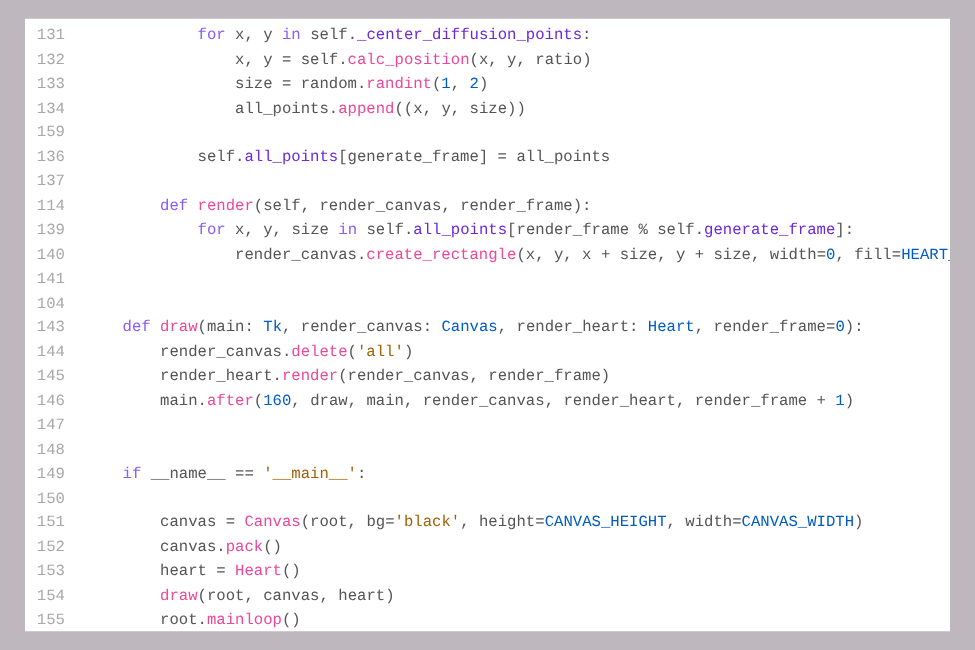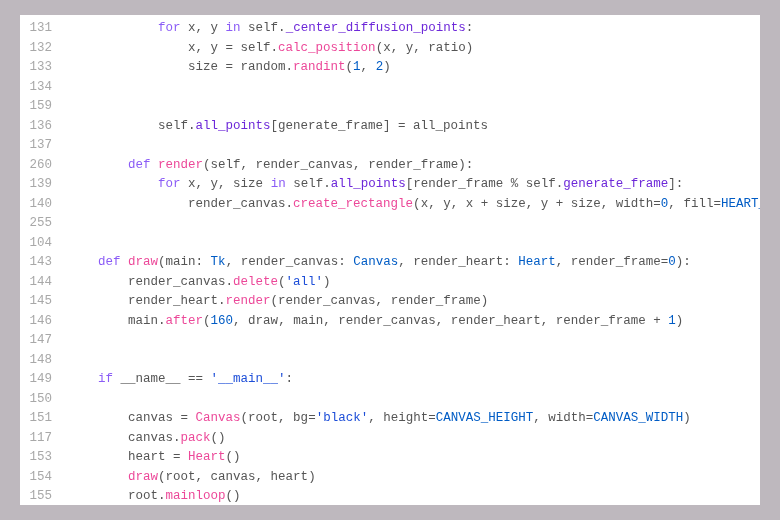--- a/index.html
+++ b/index.html
@@ -35,47 +35,47 @@
     flex-shrink: 0;
   }
   .code {
     color: #555;
     white-space: pre;
   }
   .kw   { color: #8b5cf6; }   
   .fn   { color: #ec4899; }   
   .cls  { color: #005cc5; }   
   .num  { color: #005cc5; }   
-  .str  { color: #1d4ed8; }   
+  .str  { color: #a16207; }   
   .par  { color: #555; }      
   .op   { color: #555; }
   .sf   { color: #6d28d9; }   
 </style>
 </head>
 <body>
 
 <div class="editor" id="editor">
     <div class="line"><span class="gutter">131</span><span class="code"><span>            </span><span class="kw">for</span><span class="par"> x</span><span class="op">, </span><span class="par">y</span><span class="op"> </span><span class="kw">in</span><span class="op"> self.</span><span class="sf">_center_diffusion_points</span><span class="op">:</span></span></div>
     <div class="line"><span class="gutter">132</span><span class="code"><span>                </span><span class="par">x</span><span class="op">, </span><span class="par">y</span><span class="op"> = self.</span><span class="fn">calc_position</span><span class="op">(</span><span class="par">x</span><span class="op">, </span><span class="par">y</span><span class="op">, </span><span class="par">ratio</span><span class="op">)</span></span></div>
     <div class="line"><span class="gutter">133</span><span class="code"><span>                </span><span class="par">size</span><span class="op"> = random.</span><span class="fn">randint</span><span class="op">(</span><span class="num">1</span><span class="op">, </span><span class="num">2</span><span class="op">)</span></span></div>
-    <div class="line"><span class="gutter">134</span></div>
+    <div class="line"><span class="gutter">134</span><span class="code"><span>                </span><span class="par">all_points</span><span class="op">.</span><span class="fn">append</span><span class="op">((</span><span class="par">x</span><span class="op">, </span><span class="par">y</span><span class="op">, </span><span class="par">size</span><span class="op">))</span></span></div>
     <div class="line"><span class="gutter">159</span><span class="code"></span></div>
     <div class="line"><span class="gutter">136</span><span class="code"><span>            </span><span class="op">self.</span><span class="sf">all_points</span><span class="op">[</span><span class="par">generate_frame</span><span class="op">] = </span><span class="par">all_points</span></span></div>
     <div class="line"><span class="gutter">137</span><span class="code"></span></div>
-    <div class="line"><span class="gutter">260</span><span class="code"><span>        </span><span class="kw">def</span><span class="op"> </span><span class="fn">render</span><span class="op">(self, </span><span class="par">render_canvas</span><span class="op">, </span><span class="par">render_frame</span><span class="op">):</span></span></div>
+    <div class="line"><span class="gutter">114</span><span class="code"><span>        </span><span class="kw">def</span><span class="op"> </span><span class="fn">render</span><span class="op">(self, </span><span class="par">render_canvas</span><span class="op">, </span><span class="par">render_frame</span><span class="op">):</span></span></div>
     <div class="line"><span class="gutter">139</span><span class="code"><span>            </span><span class="kw">for</span><span class="op"> </span><span class="par">x</span><span class="op">, </span><span class="par">y</span><span class="op">, </span><span class="par">size</span><span class="op"> </span><span class="kw">in</span><span class="op"> self.</span><span class="sf">all_points</span><span class="op">[</span><span class="par">render_frame</span><span class="op"> % self.</span><span class="sf">generate_frame</span><span class="op">]:</span></span></div>
     <div class="line"><span class="gutter">140</span><span class="code"><span>                </span><span class="par">render_canvas</span><span class="op">.</span><span class="fn">create_rectangle</span><span class="op">(</span><span class="par">x</span><span class="op">, </span><span class="par">y</span><span class="op">, </span><span class="par">x</span><span class="op"> + </span><span class="par">size</span><span class="op">, </span><span class="par">y</span><span class="op"> + </span><span class="par">size</span><span class="op">, </span><span class="par">width</span><span class="op">=</span><span class="num">0</span><span class="op">, </span><span class="par">fill</span><span class="op">=</span><span class="cls">HEART_COLOR</span></span></div>
-    <div class="line"><span class="gutter">255</span><span class="code"></span></div>
+    <div class="line"><span class="gutter">141</span><span class="code"></span></div>
     <div class="line"><span class="gutter">104</span><span class="code"></span></div>
     <div class="line"><span class="gutter">143</span><span class="code"><span>    </span><span class="kw">def</span><span class="op"> </span><span class="fn">draw</span><span class="op">(</span><span class="par">main</span><span class="op">: </span><span class="cls">Tk</span><span class="op">, </span><span class="par">render_canvas</span><span class="op">: </span><span class="cls">Canvas</span><span class="op">, </span><span class="par">render_heart</span><span class="op">: </span><span class="cls">Heart</span><span class="op">, </span><span class="par">render_frame</span><span class="op">=</span><span class="num">0</span><span class="op">):</span></span></div>
     <div class="line"><span class="gutter">144</span><span class="code"><span>        </span><span class="par">render_canvas</span><span class="op">.</span><span class="fn">delete</span><span class="op">(</span><span class="str">'all'</span><span class="op">)</span></span></div>
     <div class="line"><span class="gutter">145</span><span class="code"><span>        </span><span class="par">render_heart</span><span class="op">.</span><span class="fn">render</span><span class="op">(</span><span class="par">render_canvas</span><span class="op">, </span><span class="par">render_frame</span><span class="op">)</span></span></div>
     <div class="line"><span class="gutter">146</span><span class="code"><span>        </span><span class="par">main</span><span class="op">.</span><span class="fn">after</span><span class="op">(</span><span class="num">160</span><span class="op">, </span><span class="par">draw</span><span class="op">, </span><span class="par">main</span><span class="op">, </span><span class="par">render_canvas</span><span class="op">, </span><span class="par">render_heart</span><span class="op">, </span><span class="par">render_frame</span><span class="op"> + </span><span class="num">1</span><span class="op">)</span></span></div>
     <div class="line"><span class="gutter">147</span><span class="code"></span></div>
     <div class="line"><span class="gutter">148</span><span class="code"></span></div>
     <div class="line"><span class="gutter">149</span><span class="code"><span>    </span><span class="kw">if</span><span class="op"> </span><span class="par">__name__</span><span class="op"> == </span><span class="str">'__main__'</span><span class="op">:</span></span></div>
     <div class="line"><span class="gutter">150</span></div>
     <div class="line"><span class="gutter">151</span><span class="code"><span>        </span><span class="par">canvas</span><span class="op"> = </span><span class="fn">Canvas</span><span class="op">(</span><span class="par">root</span><span class="op">, </span><span class="par">bg</span><span class="op">=</span><span class="str">'black'</span><span class="op">, </span><span class="par">height</span><span class="op">=</span><span class="cls">CANVAS_HEIGHT</span><span class="op">, </span><span class="par">width</span><span class="op">=</span><span class="cls">CANVAS_WIDTH</span><span class="op">)</span></span></div>
-    <div class="line"><span class="gutter">117</span><span class="code"><span>        </span><span class="par">canvas</span><span class="op">.</span><span class="fn">pack</span><span class="op">()</span></span></div>
+    <div class="line"><span class="gutter">152</span><span class="code"><span>        </span><span class="par">canvas</span><span class="op">.</span><span class="fn">pack</span><span class="op">()</span></span></div>
     <div class="line"><span class="gutter">153</span><span class="code"><span>        </span><span class="par">heart</span><span class="op"> = </span><span class="fn">Heart</span><span class="op">()</span></span></div>
     <div class="line"><span class="gutter">154</span><span class="code"><span>        </span><span class="fn">draw</span><span class="op">(</span><span class="par">root</span><span class="op">, </span><span class="par">canvas</span><span class="op">, </span><span class="par">heart</span><span class="op">)</span></span></div>
     <div class="line"><span class="gutter">155</span><span class="code"><span>        </span><span class="par">root</span><span class="op">.</span><span class="fn">mainloop</span><span class="op">()</span></span></div>
   </div>
 
 </body></html>

